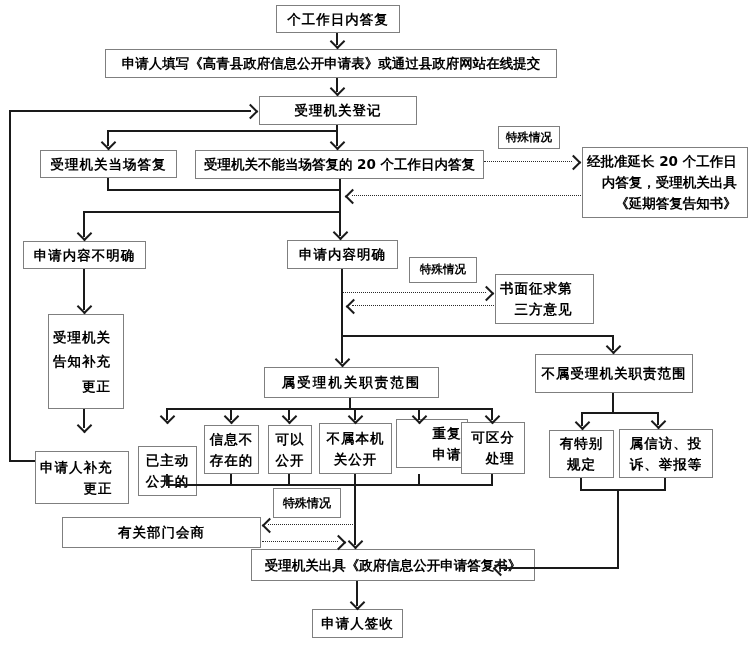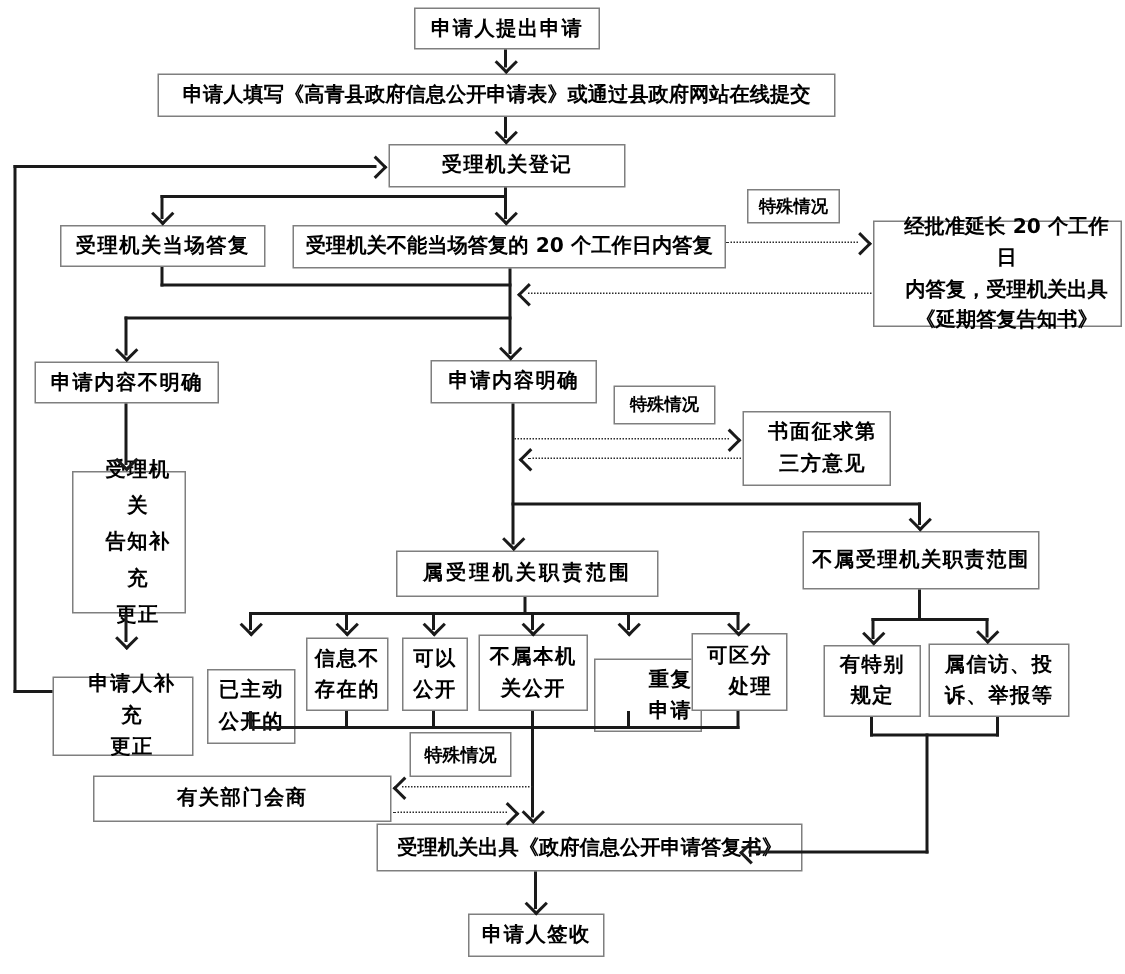--- a/index.html
+++ b/index.html
@@ -6,37 +6,37 @@
   #canvas{
     position:relative;width:750px;height:649px;background:#ffffff;
     font-family:"DejaVu Sans","Liberation Sans",sans-serif;
     font-weight:bold;color:#000;overflow:hidden;
   }
   .box{
     position:absolute;box-sizing:border-box;border:1px solid #7f7f7f;background:#fff;
     display:flex;align-items:center;justify-content:center;text-align:center;
     font-size:13.5px;letter-spacing:1px;line-height:1.55;white-space:pre-line;
   }
-  .ml{justify-content:flex-start;text-align:center;padding-left:16px;padding-right:4px;}
+  .ml{justify-content:flex-start;text-align:right;padding-left:4px;padding-right:4px;}
   .sm{font-size:11.5px;letter-spacing:0;}
   .tight{letter-spacing:0;}
   .vl{position:absolute;width:2px;background:#1a1a1a;}
   .hl{position:absolute;height:2px;background:#1a1a1a;}
   .dh{position:absolute;height:0;border-top:1.5px dotted #2a2a2a;}
   .ch{position:absolute;width:9px;height:9px;border-right:2.5px solid #1a1a1a;border-bottom:2.5px solid #1a1a1a;background:transparent;}
   .cd{transform:rotate(45deg);}
   .cr{transform:rotate(-45deg);}
   .cl{transform:rotate(135deg);}
 </style>
 </head>
 <body>
 
 <div id="canvas">
 
-  <div class="box" style="left:276px;top:5px;width:124px;height:28px;">申请人提出申请</div>
+  <div class="box" style="left:276px;top:5px;width:124px;height:28px;">个工作日内答复</div>
   <div class="box tight" style="left:105px;top:49px;width:452px;height:29px;">申请人填写《高青县政府信息公开申请表》或通过县政府网站在线提交</div>
   <div class="box" style="left:259px;top:96px;width:158px;height:29px;">受理机关登记</div>
   <div class="box" style="left:40px;top:150px;width:137px;height:28px;">受理机关当场答复</div>
   <div class="box tight" style="left:195px;top:150px;width:289px;height:29px;">受理机关不能当场答复的 20 个工作日内答复</div>
   <div class="box sm" style="left:498px;top:126px;width:62px;height:23px;">特殊情况</div>
   <div class="box ml tight" style="left:582px;top:147px;width:166px;height:71px;">经批准延长 20 个工作日
 内答复，受理机关出具
 《延期答复告知书》</div>
   <div class="box" style="left:23px;top:241px;width:123px;height:28px;">申请内容不明确</div>
   <div class="box" style="left:287px;top:240px;width:111px;height:29px;">申请内容明确</div>
@@ -51,21 +51,21 @@
   <div class="box ml" style="left:35px;top:433px;width:94px;height:53px;margin-top:18px;">申请人补充
 更正</div>
   <div class="box" style="left:138px;top:446px;width:59px;height:50px;">已主动
 公开的</div>
   <div class="box" style="left:204px;top:425px;width:55px;height:49px;">信息不
 存在的</div>
   <div class="box" style="left:268px;top:425px;width:44px;height:49px;">可以
 公开</div>
   <div class="box" style="left:319px;top:423px;width:73px;height:51px;">不属本机
 关公开</div>
-  <div class="box" style="left:396px;top:439px;width:72px;height:49px;padding-left:30px;">重复
+  <div class="box" style="left:396px;top:419px;width:72px;height:49px;padding-left:30px;">重复
 申请</div>
   <div class="box" style="left:461px;top:422px;width:64px;height:52px;text-align:right;">可区分
 处理</div>
   <div class="box" style="left:549px;top:430px;width:65px;height:48px;">有特别
 规定</div>
   <div class="box" style="left:619px;top:429px;width:94px;height:49px;">属信访、投
 诉、举报等</div>
   <div class="box sm" style="left:273px;top:488px;width:68px;height:30px;font-size:12px;">特殊情况</div>
   <div class="box" style="left:62px;top:517px;width:199px;height:31px;">有关部门会商</div>
   <div class="box tight" style="left:207px;top:549px;width:284px;height:32px;margin-left:44px;">受理机关出具《政府信息公开申请答复书》</div>

